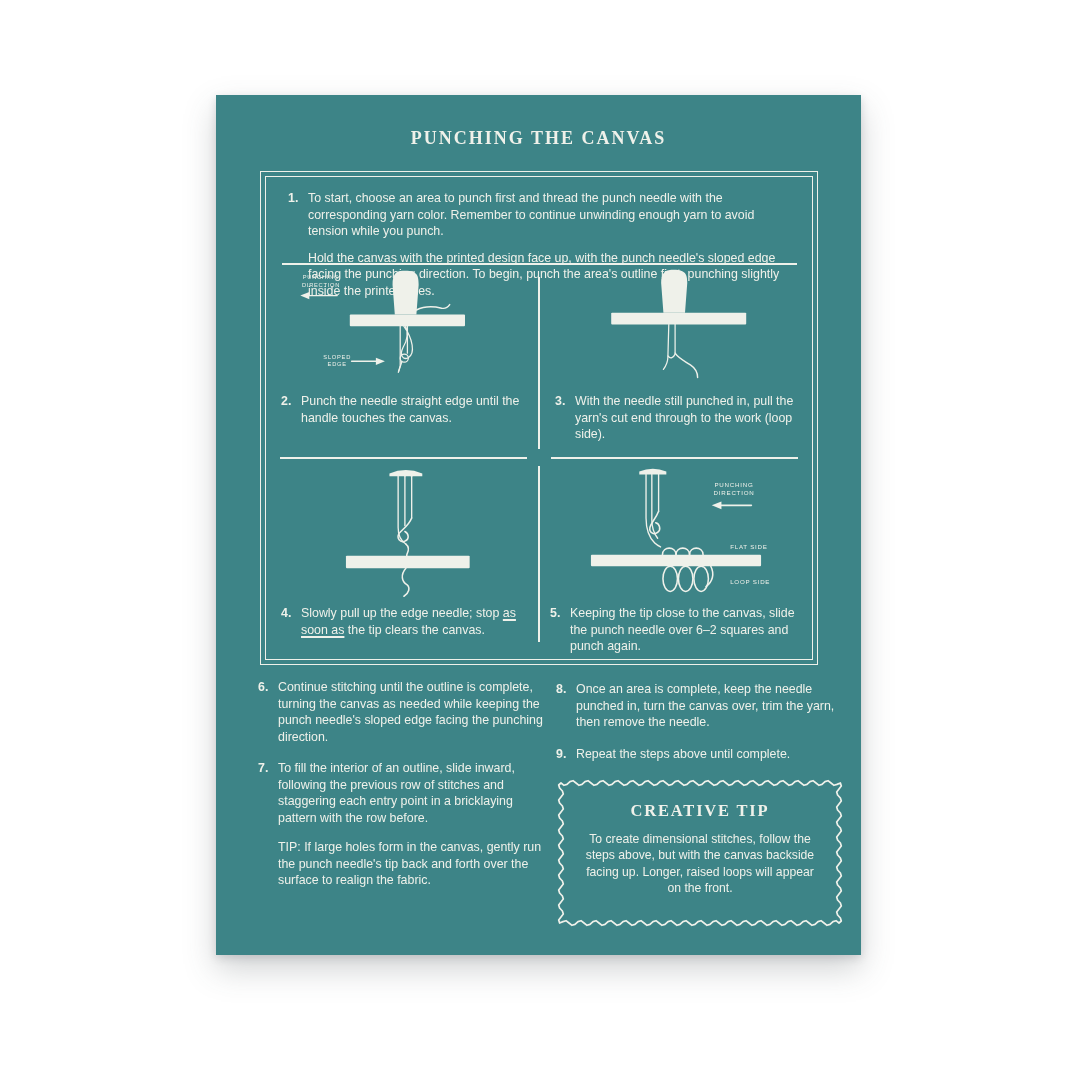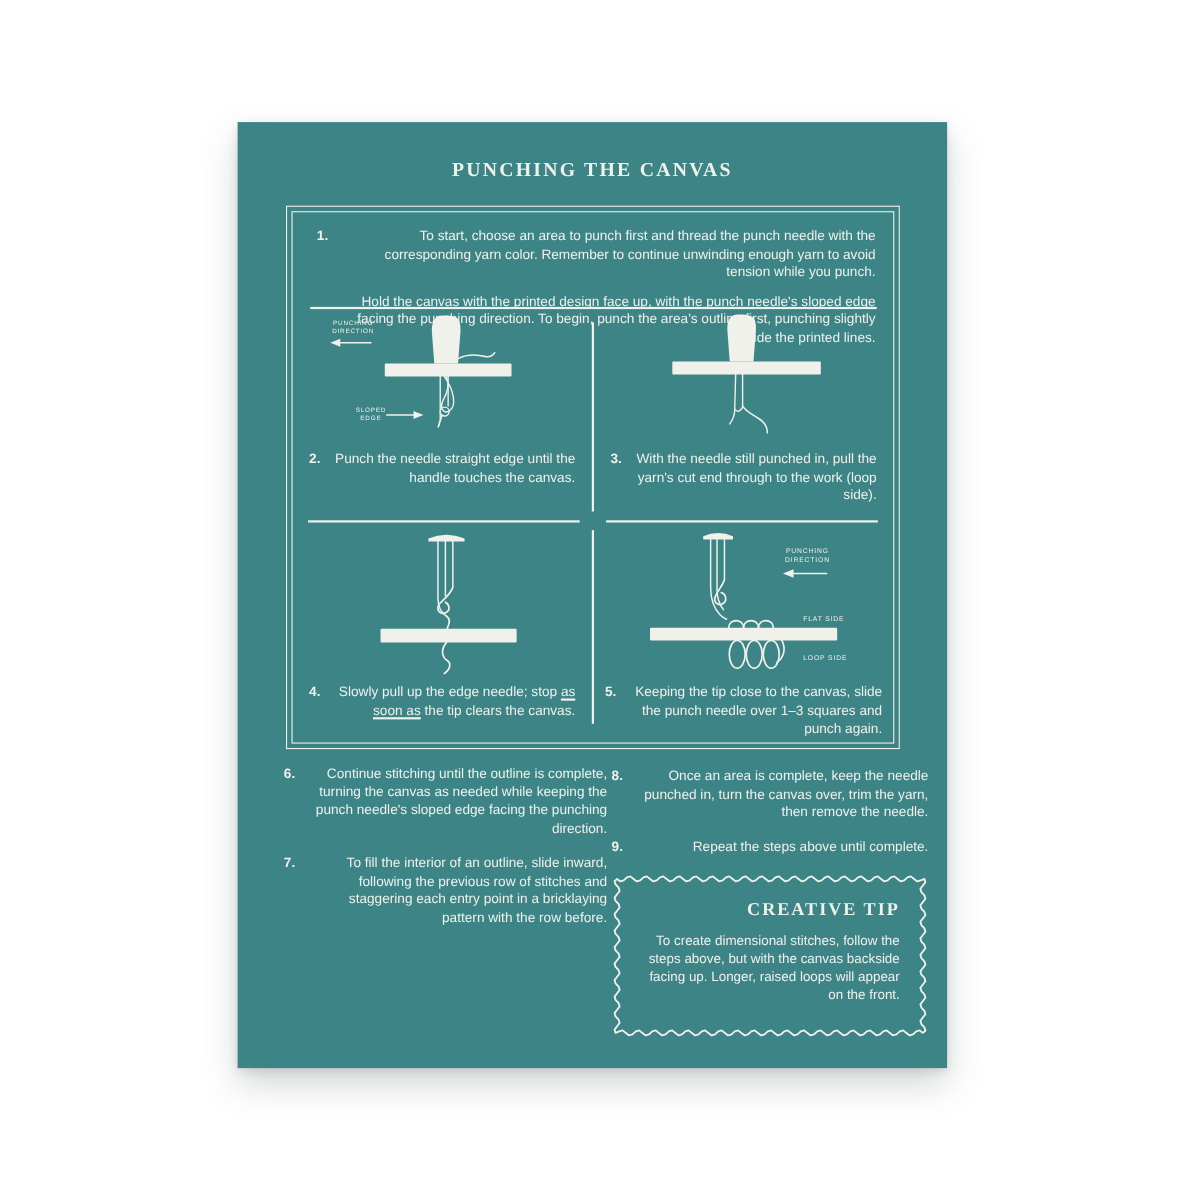--- a/index.html
+++ b/index.html
@@ -8,21 +8,21 @@
   }
   html,body{margin:0;padding:0;}
   body{
     width:1080px;height:1080px;
     background:#ffffff;
     font-family:"Liberation Sans",sans-serif;
     position:relative;
     overflow:hidden;
   }
   .poster{
-    position:absolute;left:216px;top:111px;width:645px;height:860px;
+    position:absolute;left:216px;top:95px;width:645px;height:860px;
     background:var(--teal);
     box-shadow:0 14px 30px rgba(70,80,82,.25),0 3px 8px rgba(70,80,82,.18);
     color:var(--ink);
   }
   .title{
     position:absolute;top:33px;left:0;right:0;
     text-align:center;
     font-family:"Liberation Serif",serif;
     font-weight:700;font-size:18px;letter-spacing:2px;
   }
@@ -33,21 +33,21 @@
     padding:4px;box-sizing:border-box;
   }
   .main-box-inner{
     border:1.5px solid var(--ink);
     width:100%;height:100%;box-sizing:border-box;
     position:relative;
   }
   .step{display:flex;align-items:flex-start;}
   .step .num{width:20px;flex:0 0 20px;font-weight:700;}
   .step .body{flex:1;}
-  p{margin:0;text-align:right;}
+  p{margin:0;}
   .bodytext{font-size:12.4px;line-height:1.33;}
   .step1-block{position:absolute;top:13px;left:22px;right:16px;}
   .step1-block .para2{margin-left:20px;margin-top:10px;}
   .hline,.vline{position:absolute;background:var(--ink);}
   .rule-under-step1{top:86px;left:16px;right:15px;height:1.5px;}
   .quad{position:absolute;top:88px;left:0;right:0;bottom:0;}
   .quad .v-top{left:272px;top:12px;width:1.5px;height:172px;}
   .quad .v-bottom{left:272px;top:201px;width:1.5px;height:176px;}
   .quad .h-left{top:192px;left:14px;width:247px;height:1.5px;}
   .quad .h-right{top:192px;left:285px;width:247px;height:1.5px;}
@@ -66,21 +66,21 @@
   .diag .s16{stroke-width:1.6px;}
   .diag .s14{stroke-width:1.4px;}
   .dlabel{font-family:"Liberation Sans",sans-serif;font-size:6.4px;letter-spacing:.8px;fill:var(--ink);stroke:none;}
   
   .col-left{position:absolute;left:42px;top:584px;width:294px;}
   .col-right{position:absolute;left:340px;top:586px;width:288px;}
   .tip-para{margin-left:20px;margin-top:13px;}
   .step-gap{margin-top:15px;}
   
   .creative{position:relative;margin-top:16px;height:150px;box-sizing:border-box;
-    padding:22px 26px 0;text-align:right;}
+    padding:22px 26px 0;text-align:center;}
   .creative .border-svg{position:absolute;left:0;top:0;width:100%;height:100%;}
   .creative-title{
     font-family:"Liberation Serif",serif;font-weight:700;
     font-size:16.5px;letter-spacing:1.8px;position:relative;
   }
   .creative-text{font-size:12.2px;line-height:1.34;margin-top:9px;position:relative;}
 </style>
 </head>
 <body>
 
@@ -199,38 +199,39 @@
               <ellipse class="s16" cx="124" cy="125" rx="7.5" ry="13"></ellipse>
               <ellipse class="s16" cx="140" cy="125" rx="7.5" ry="13"></ellipse>
               <ellipse class="s16" cx="156" cy="125" rx="7.5" ry="13"></ellipse>
               <path class="s16" d="M166,112 C170,120 168,128 161,133"></path>
             </g>
             <text class="dlabel" x="186" y="94">FLAT SIDE</text>
             <text class="dlabel" x="186" y="130">LOOP SIDE</text>
           </svg>
           <div class="caption bodytext step">
             <span class="num">5.</span>
-            <p class="body">Keeping the tip close to the canvas, slide the punch needle over 1–3 squares and punch again.</p>
+            <p class="body">Keeping the tip close to the canvas, slide the punch needle over 6–2 squares and punch again.</p>
           </div>
         </div>
 
       </div>
     </div>
   </div>
 
   <div class="col-left bodytext">
     <div class="step">
       <span class="num">6.</span>
       <p class="body">Continue stitching until the outline is complete, turning the canvas as needed while keeping the punch needle's sloped edge facing the punching direction.</p>
     </div>
 
     <div class="step step-gap">
       <span class="num">7.</span>
       <p class="body">To fill the interior of an outline, slide inward, following the previous row of stitches and staggering each entry point in a bricklaying pattern with the row before.</p>
     </div>
+    <p class="tip-para">TIP: If large holes form in the canvas, gently run the punch needle's tip back and forth over the surface to realign the fabric.</p>
   </div>
 
   <div class="col-right bodytext">
     <div class="step">
       <span class="num">8.</span>
       <p class="body">Once an area is complete, keep the needle punched in, turn the canvas over, trim the yarn, then remove the needle.</p>
     </div>
     <div class="step step-gap">
       <span class="num">9.</span>
       <p class="body">Repeat the steps above until complete.</p>

